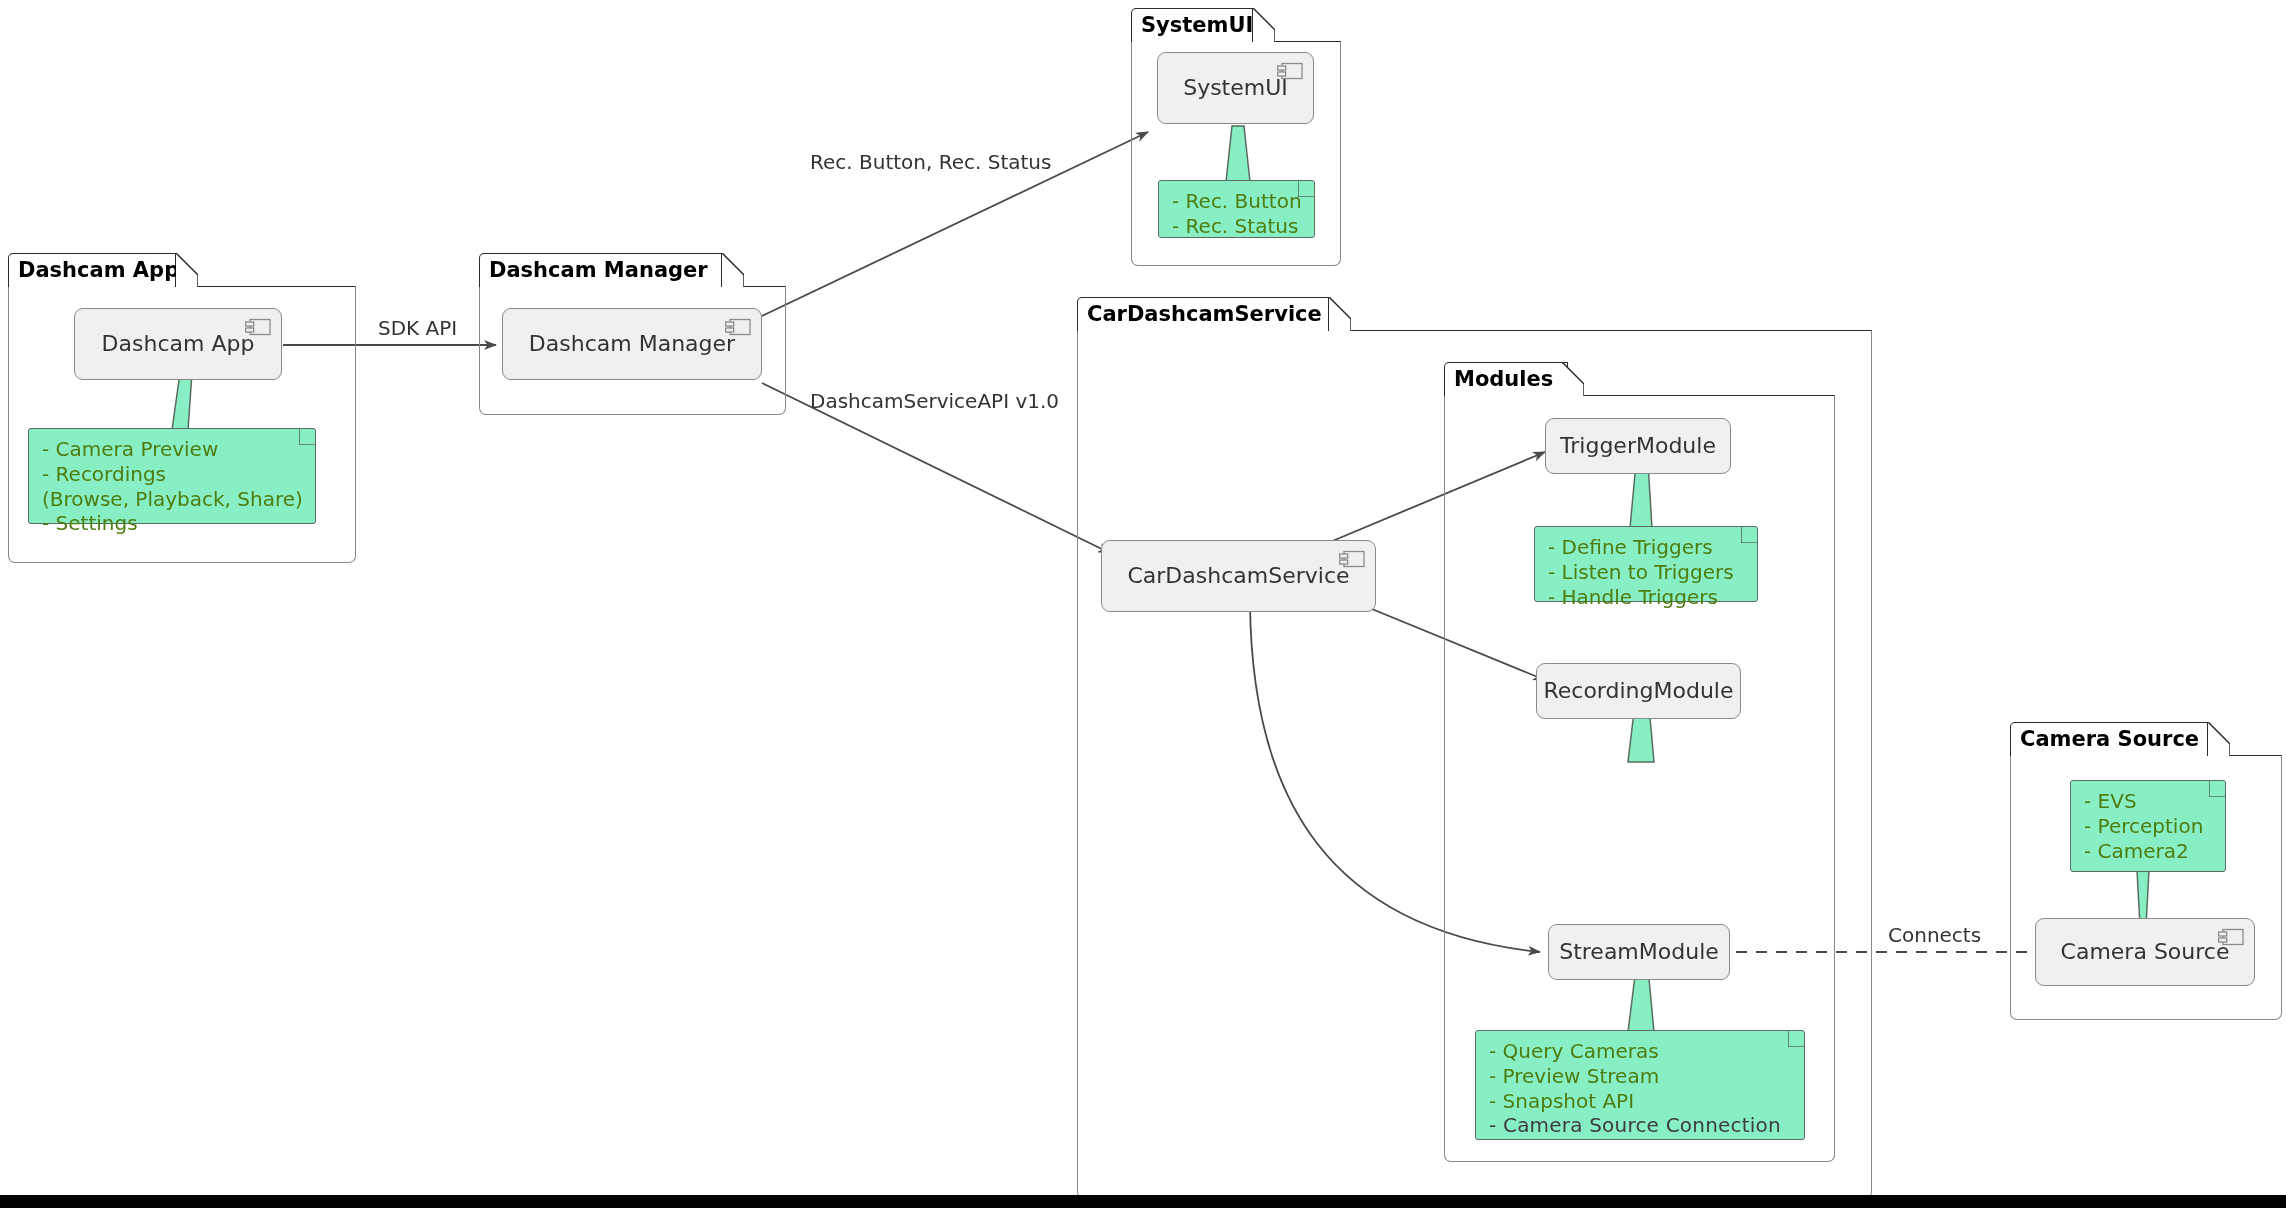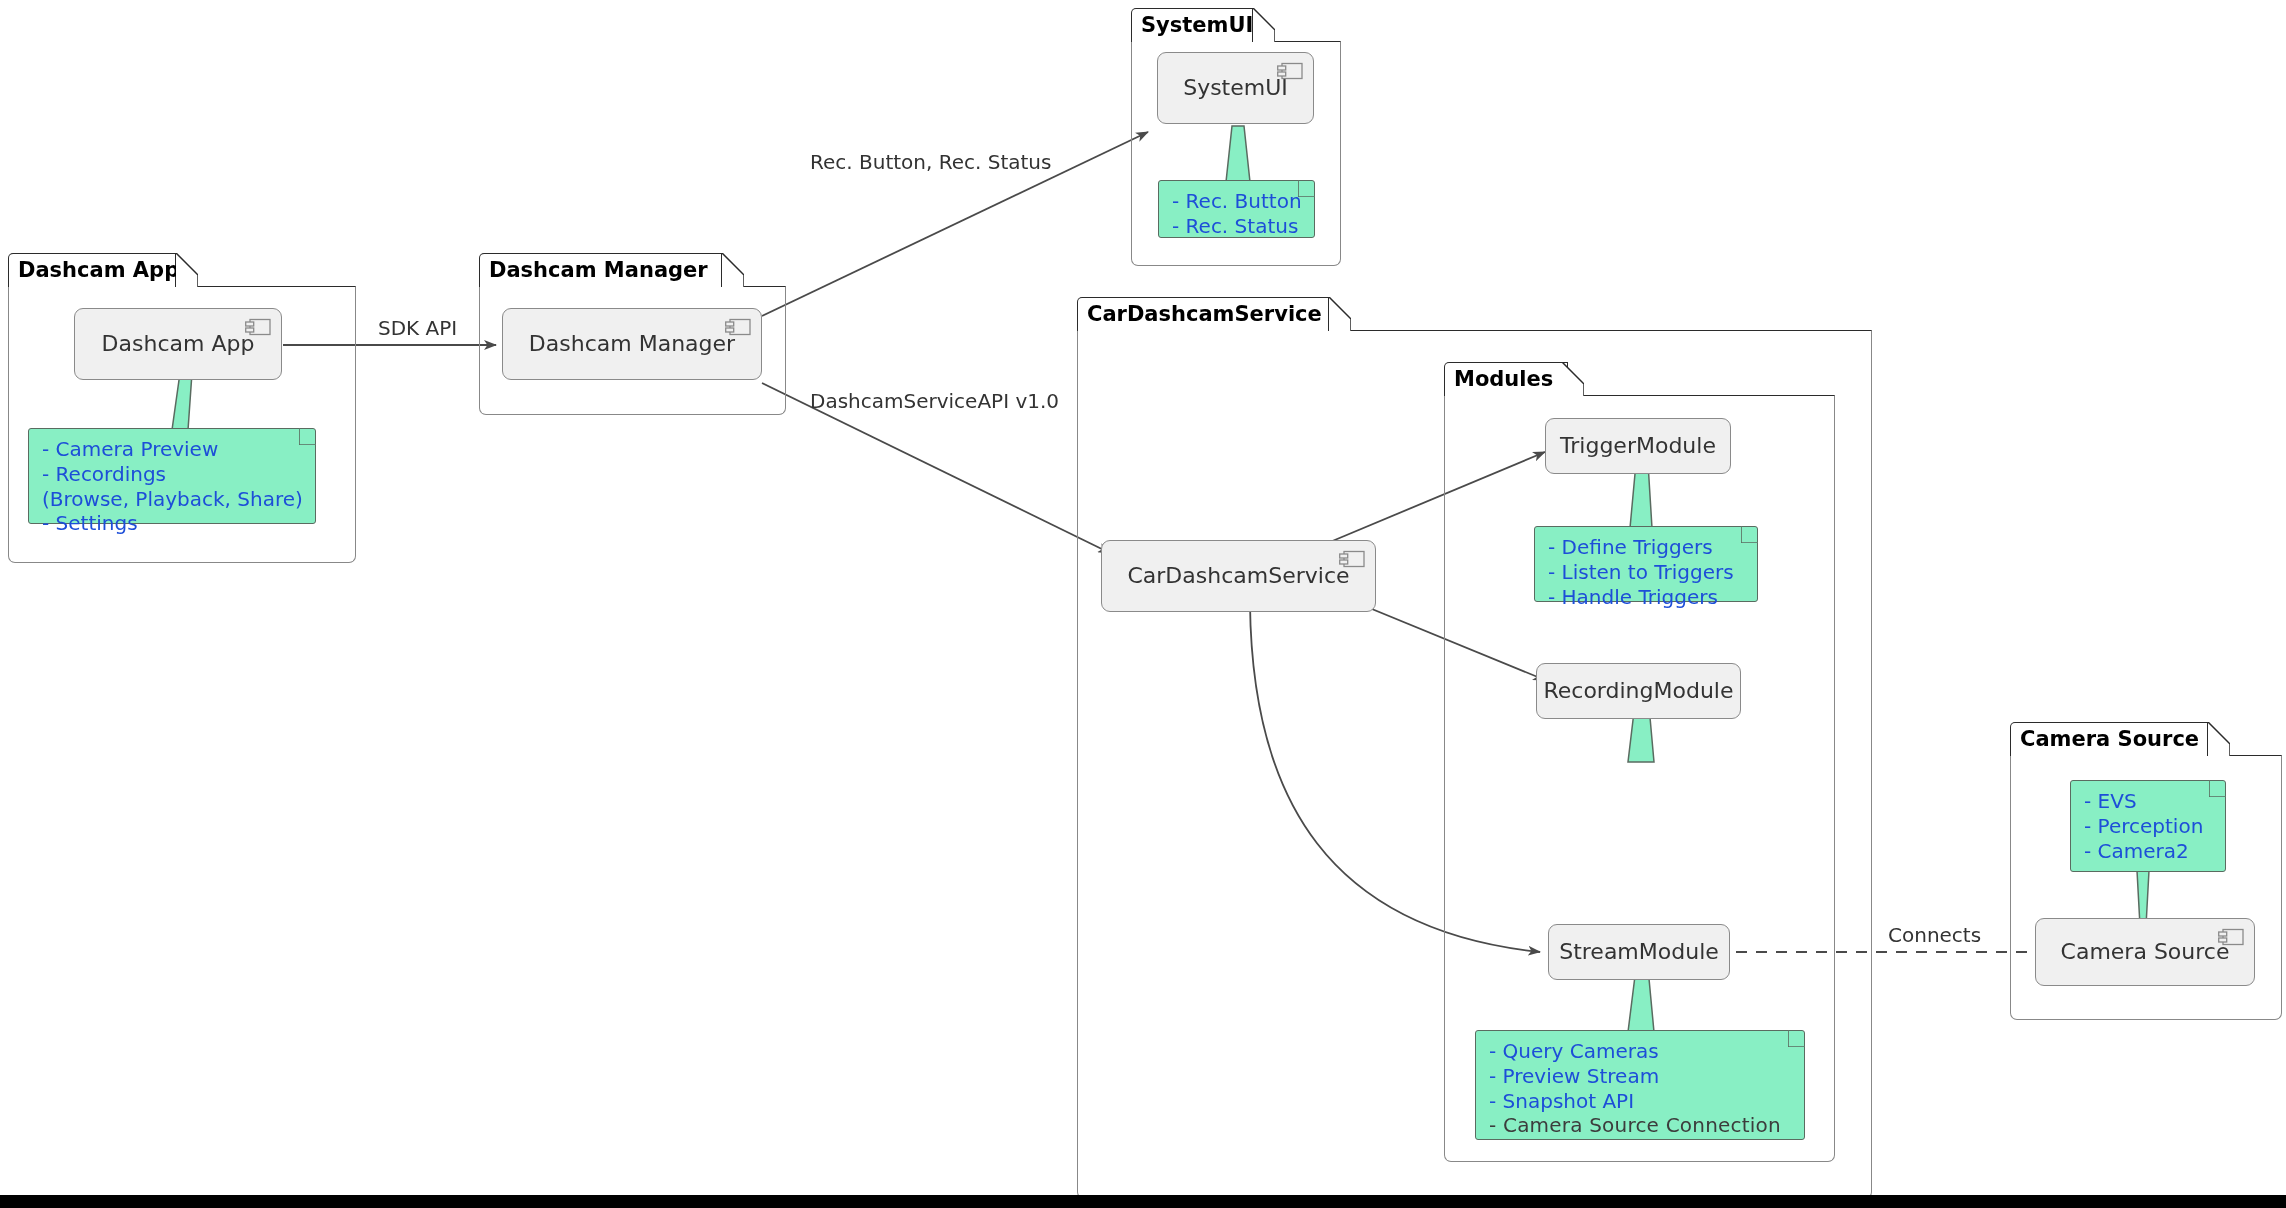--- a/index.html
+++ b/index.html
@@ -108,21 +108,21 @@
   }
   .note .fold {
     position: absolute;
     right: -1px;
     top: -1px;
     width: 17px;
     height: 17px;
   }
   .note-line {
     font-size: 20px;
-    color: #1d4ed8;
+    color: #4d7c0f;
     line-height: 1.24;
     white-space: nowrap;
   }
   .note-line.bold {
     font-weight: normal;
     color: #3c3c3c;
     letter-spacing: 0.2px;
   }
 
   

